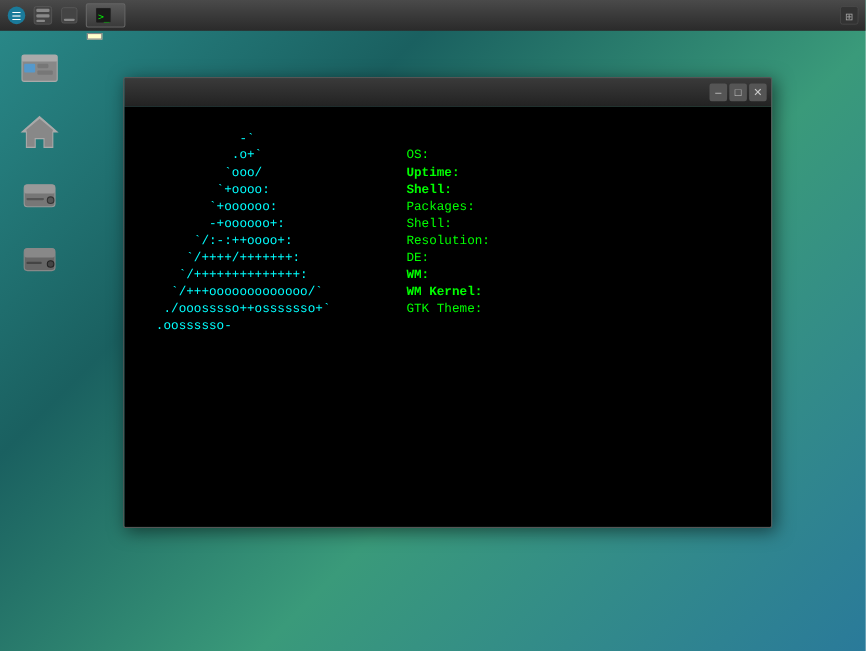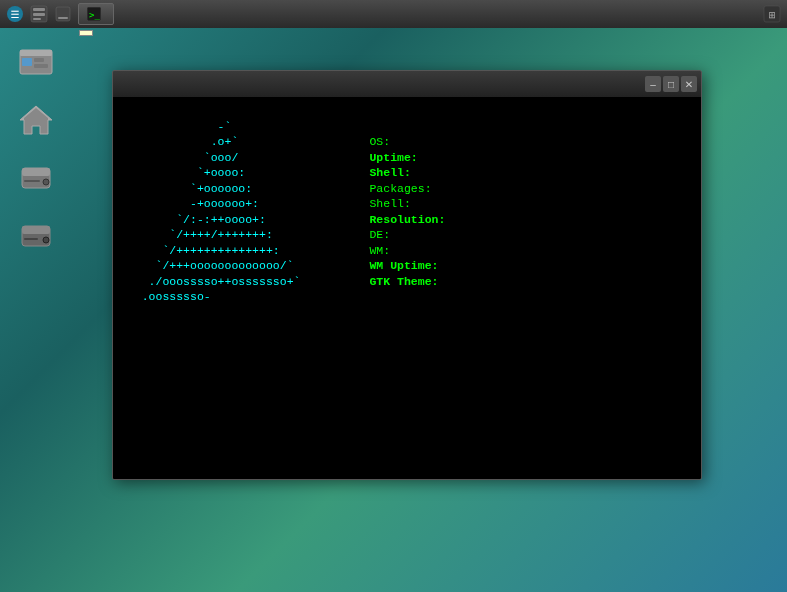--- a/index.html
+++ b/index.html
@@ -304,18 +304,18 @@
       <div class="titlebar-btn titlebar-btn-close">✕</div>
     </div>
   </div>
   <div id="terminal-body"><span class="prompt"></span>
 <span class="ascii-art">              -`                    <span style="color:#00ff00;font-weight:bold"></span>
              .o+`                   <span style="color:#00ff00;font-weight:normal">OS:</span> <span style="color:#fff"></span>
             `ooo/                   <span style="color:#00ff00;font-weight:bold">Uptime:</span> <span style="color:#fff"></span>
            `+oooo:                  <span style="color:#00ff00;font-weight:bold">Shell:</span> <span style="color:#fff"></span>
           `+oooooo:                 <span style="color:#00ff00;font-weight:normal">Packages:</span> <span style="color:#fff"></span>
           -+oooooo+:                <span style="color:#00ff00;font-weight:normal">Shell:</span> <span style="color:#fff"></span>
-        `/:-:++oooo+:               <span style="color:#00ff00;font-weight:bold">Resolution:</span> <span style="color:#fff"></span>
+        `/:-:++oooo+:               <span style="color:#00ff00;font-weight:normal">Resolution:</span> <span style="color:#fff"></span>
        `/++++/+++++++:              <span style="color:#00ff00;font-weight:normal">DE:</span> <span style="color:#fff"></span>
-      `/++++++++++++++:             <span style="color:#00ff00;font-weight:normal">WM:</span> <span style="color:#fff"></span>
-     `/+++ooooooooooooo/`           <span style="color:#00ff00;font-weight:bold">WM Uptime:</span> <span style="color:#fff"></span>
-    ./ooosssso++osssssso+`          <span style="color:#00ff00;font-weight:bold">GTK Theme:</span> <span style="color:#fff"></span>
+      `/++++++++++++++:             <span style="color:#00ff00;font-weight:bold">WM:</span> <span style="color:#fff"></span>
+     `/+++ooooooooooooo/`           <span style="color:#00ff00;font-weight:bold">WM Kernel:</span> <span style="color:#fff"></span>
+    ./ooosssso++osssssso+`          <span style="color:#00ff00;font-weight:normal">GTK Theme:</span> <span style="color:#fff"></span>
    .oossssso-</span></div>
   </div>
 </body></html>

